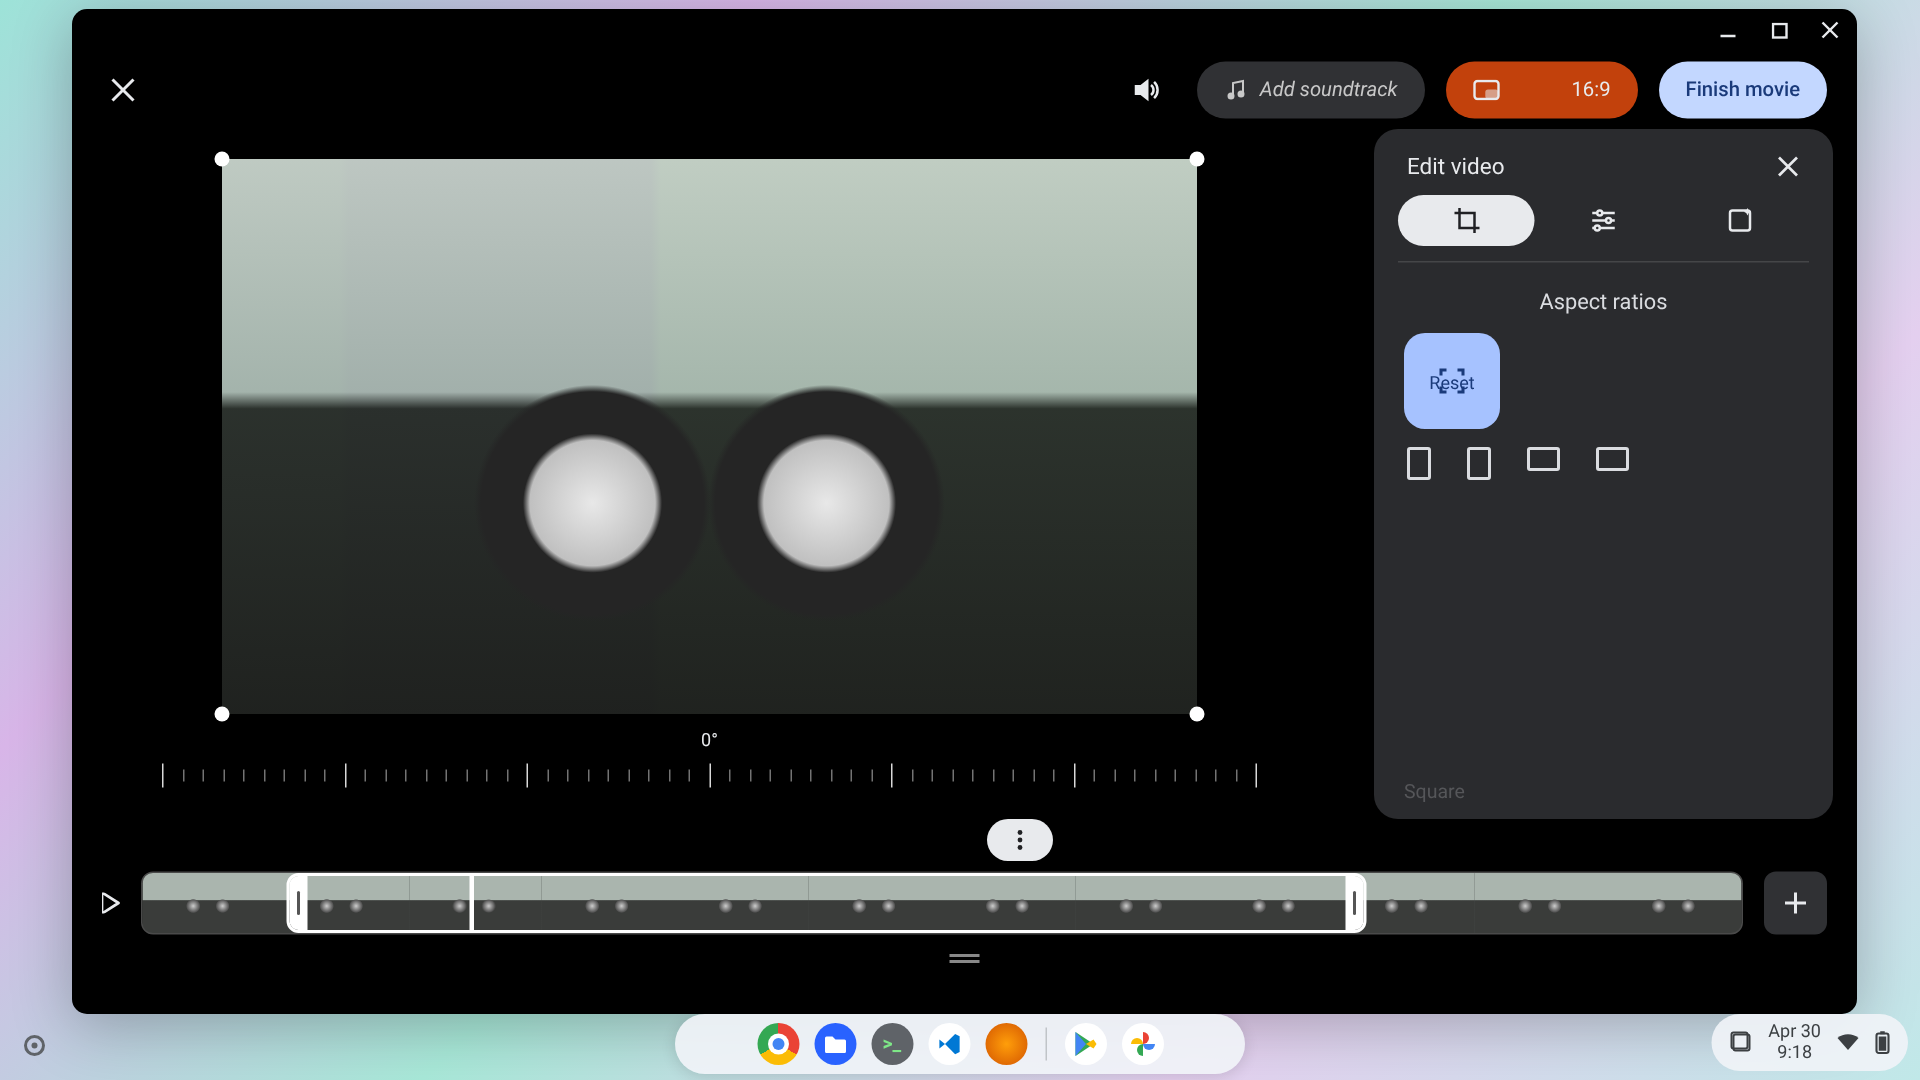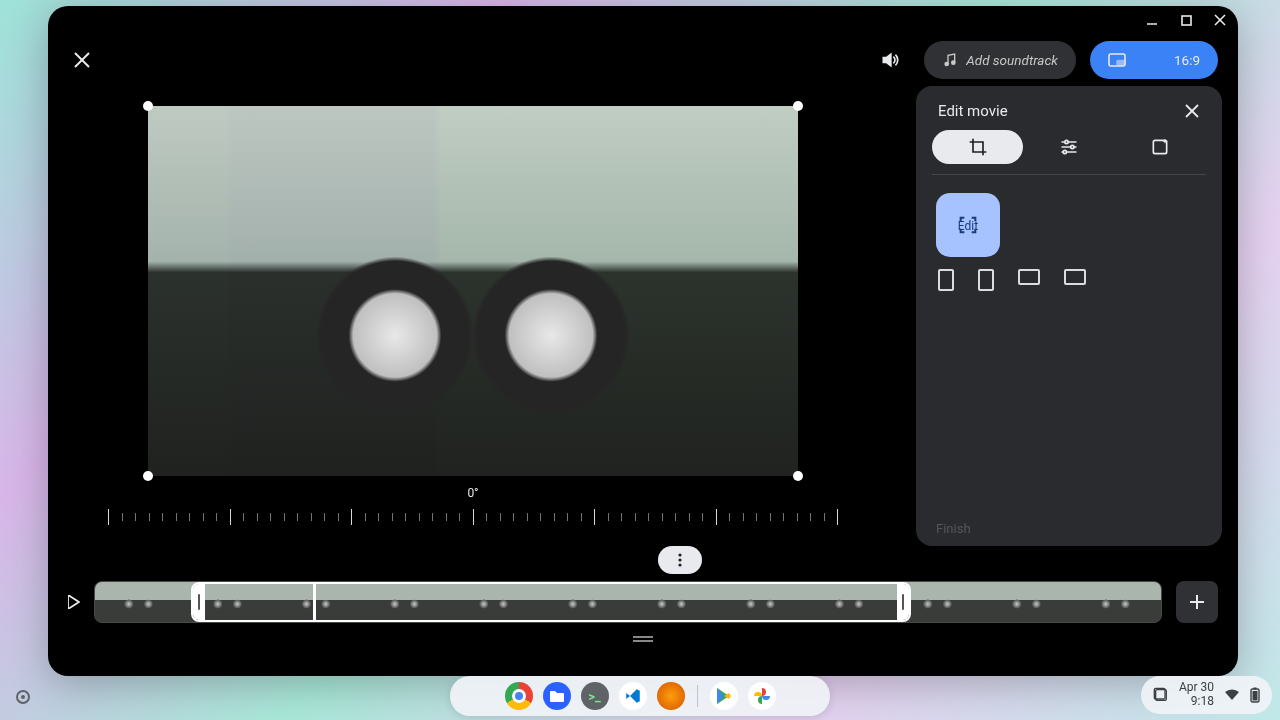--- a/index.html
+++ b/index.html
@@ -9,21 +9,21 @@
   width: 1280px; height: 720px;
   background: linear-gradient(135deg, #9de3d8 0%, #d8b5e8 25%, #a8e8d8 50%, #e5d0f0 75%, #c0e8e8 100%);
   position: relative;
 }
 
 .app-window {
   position: absolute;
   top: 6px; left: 48px;
   width: 1190px; height: 670px;
   background: #000;
-  border-radius: 20px;
+  border-radius: 10px;
   overflow: hidden;
   box-shadow: 0 8px 40px rgba(0,0,0,0.25);
 }
 
 .window-titlebar {
   height: 28px;
   display: flex;
   justify-content: flex-end;
   align-items: center;
   padding-right: 8px;
@@ -43,21 +43,21 @@
 
 .ico-btn { width: 40px; height: 40px; border-radius: 20px; display: flex; align-items: center; justify-content: center; color: #e8eaed; }
 
 .pill-btn {
   height: 38px; padding: 0 18px;
   border-radius: 20px;
   display: flex; align-items: center; gap: 8px;
   font-size: 13.5px;
 }
 .pill-dark { background: #303134; color: #c8c8c8; font-style: italic; }
-.pill-darker { background: #3b82f6; color: #e8eaed; font-style: normal; gap: 48px; }
+.pill-darker { background: #c2410c; color: #e8eaed; font-style: normal; gap: 48px; }
 .pill-primary { background: #c3d7ff; color: #1a3a7a; font-weight: 500; }
 
 .editor-body {
   position: absolute; top: 80px; left: 0; right: 0; bottom: 0;
 }
 
 .preview-area {
   position: absolute; top: 20px; left: 100px;
   width: 650px; height: 370px;
 }
@@ -180,21 +180,21 @@
 .launcher-dot::after { content: ""; position: absolute; top: 3px; left: 3px; width: 4px; height: 4px; background: #5f6368; border-radius: 50%; }
 
 .systray {
   position: absolute; bottom: 6px; right: 8px;
   height: 38px; padding: 0 12px;
   background: rgba(240,243,247,0.92);
   border-radius: 20px;
   display: flex; align-items: center; gap: 10px;
   font-size: 12px; color: #3c4043;
 }
-.systray .stack { display: flex; flex-direction: column; align-items: flex-end; line-height: 1.15; }
+.systray .stack { display: flex; flex-direction: column; align-items: center; line-height: 1.15; }
 
 svg { display: block; }
 </style>
 </head>
 <body>
 
 <div class="desktop">
 
   <div class="app-window">
 
@@ -240,20 +240,23 @@
           </svg>
         <span>Add soundtrack</span>
       </div>
       <div class="pill-btn pill-darker">
         <svg width="18" height="14" viewBox="0 0 18 14" fill="none" stroke="currentColor" stroke-width="1.6">
             <rect x="1" y="1" width="16" height="12" rx="2"></rect>
             <rect x="9" y="7.5" width="7" height="4.5" rx="1" fill="currentColor" opacity="0.55"></rect>
           </svg>
         <span>16:9</span>
       </div>
+      <div class="pill-btn pill-primary">
+        <span>Finish movie</span>
+      </div>
     </div>
 
     <div class="editor-body">
 
       <div class="preview-area">
         <div class="preview-img"></div>
         <div class="crop-handle ch-tl"></div>
         <div class="crop-handle ch-tr"></div>
         <div class="crop-handle ch-bl"></div>
         <div class="crop-handle ch-br"></div>
@@ -357,21 +360,21 @@
               <line x1="9" y1="2" x2="9" y2="16" stroke="currentColor" stroke-width="2"></line>
               <line x1="2" y1="9" x2="16" y2="9" stroke="currentColor" stroke-width="2"></line>
             </svg>
         </div>
       </div>
 
       <div class="timeline-drag"></div>
 
       <div class="side-panel">
         <div class="sp-header">
-          <span class="sp-title">Edit movie</span>
+          <span class="sp-title">Edit video</span>
           <span class="sp-close">
             <svg width="16" height="16" viewBox="0 0 16 16">
                 <line x1="2" y1="2" x2="14" y2="14" stroke="currentColor" stroke-width="1.8"></line>
                 <line x1="14" y1="2" x2="2" y2="14" stroke="currentColor" stroke-width="1.8"></line>
               </svg>
           </span>
         </div>
         <div class="sp-tabs">
           <div class="sp-tab active">
             <svg width="20" height="20" viewBox="0 0 24 24" fill="none" stroke="#202124" stroke-width="2">
@@ -391,41 +394,42 @@
           </div>
           <div class="sp-tab">
             <svg width="20" height="20" viewBox="0 0 24 24" fill="none" stroke="#e8eaed" stroke-width="2">
                 <rect x="4" y="4" width="16" height="16" rx="2"></rect>
                 <path d="M18 2l1 2 2 1-2 1-1 2-1-2-2-1 2-1z" fill="#e8eaed" stroke="none"></path>
               </svg>
           </div>
         </div>
 
 
+        <div class="ar-title">Aspect ratios</div>
         <div class="ar-grid">
           <div class="ar-item sel-item">
             <div class="ar-btn sel">
               <svg width="22" height="22" viewBox="0 0 24 24" fill="none" stroke="#1a3a7a" stroke-width="2.2">
                   <path d="M4 8V4h4"></path>
                   <path d="M20 8V4h-4"></path>
                   <path d="M4 16v4h4"></path>
                   <path d="M20 16v4h-4"></path>
                 </svg>
               <div style="height:4px"></div>
             </div>
-            <span class="ar-lbl">Edit</span>
+            <span class="ar-lbl">Reset</span>
           </div>
         </div>
         <div class="ar-row2">
           <div class="ar-mini" style="width:16px;height:22px"></div>
           <div class="ar-mini" style="width:16px;height:22px"></div>
           <div class="ar-mini"></div>
           <div class="ar-mini"></div>
         </div>
-        <span class="reset-txt">Finish</span>
+        <span class="reset-txt">Square</span>
       </div>
 
     </div>
   </div>
 
   <div class="launcher-dot"></div>
 
   <div class="taskbar">
     <div class="tb-ico" style="background: conic-gradient(#ea4335 0 120deg,#fbbc05 120deg 240deg,#34a853 240deg 360deg); position:relative;">
         <div style="position:absolute;inset:7px;background:#fff;border-radius:50%;"></div>

